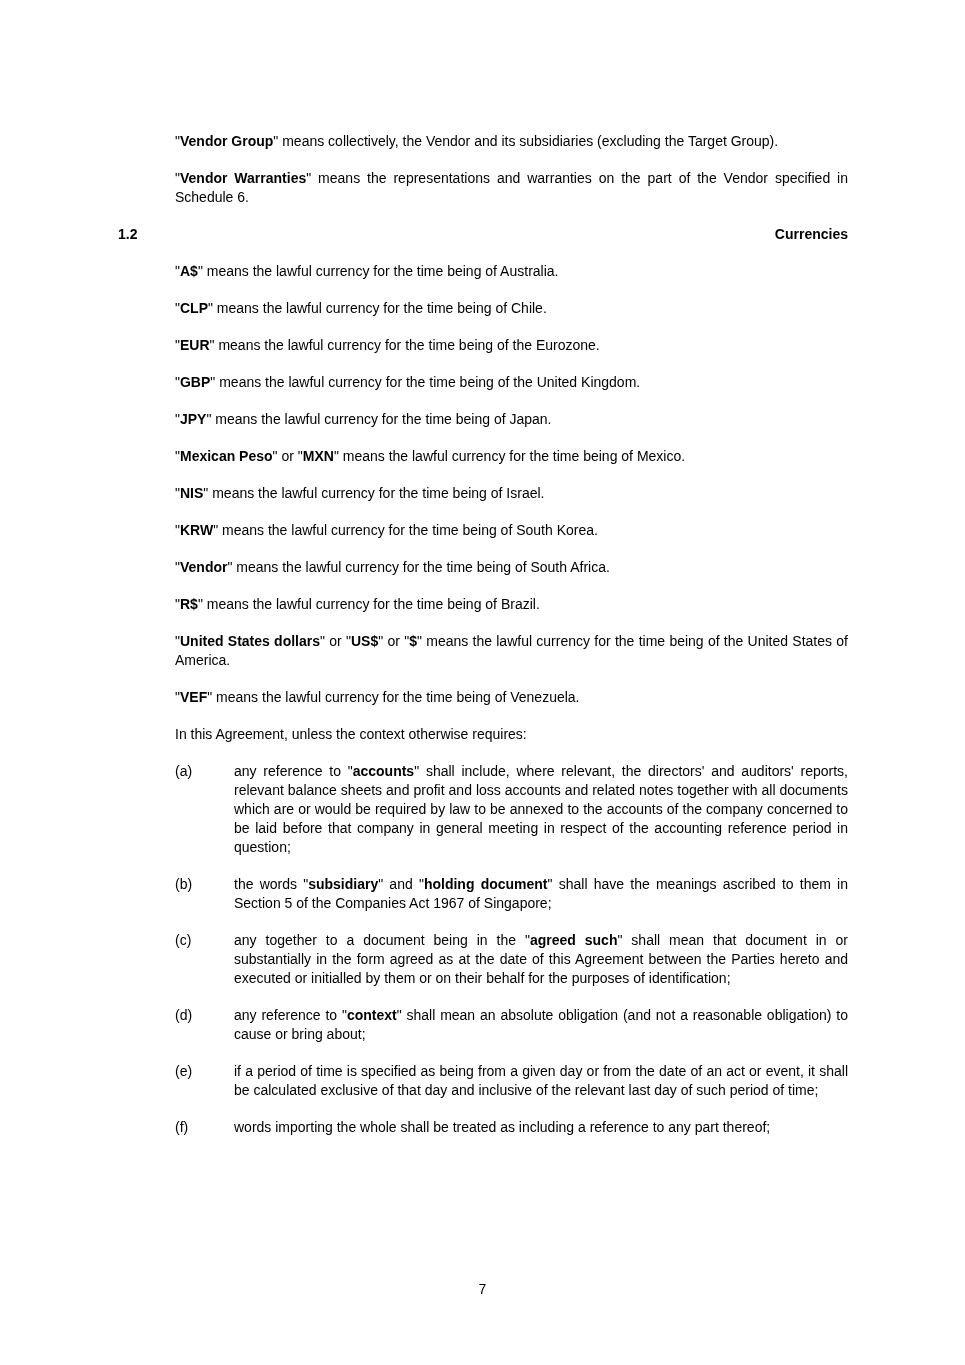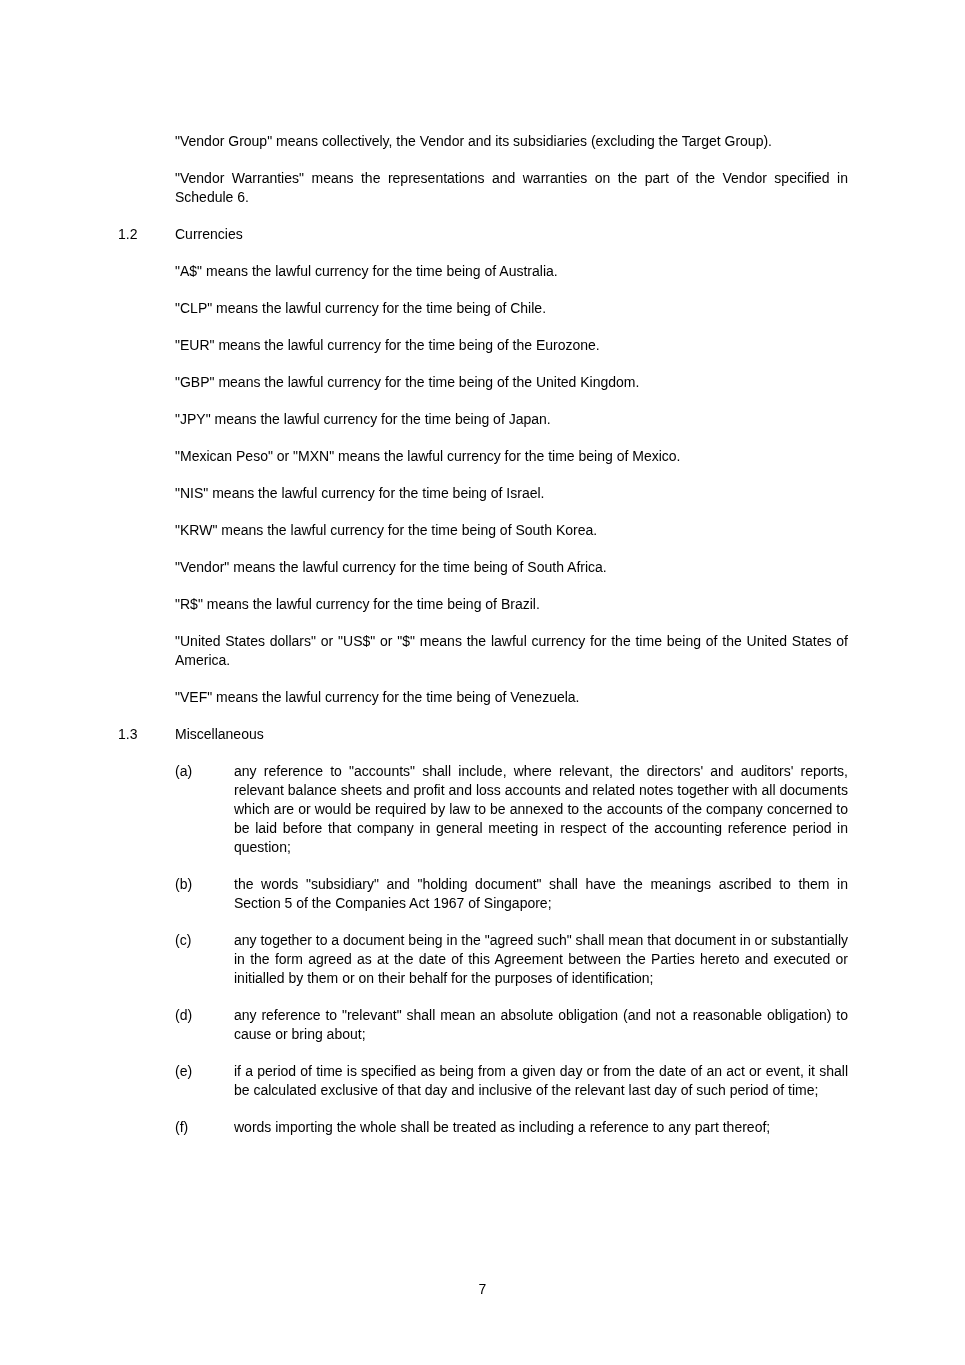--- a/index.html
+++ b/index.html
@@ -20,33 +20,33 @@
     font-size: 14px;
     line-height: 19px;
   }
   .para {
     margin-left: 57px;
     margin-bottom: 18px;
     text-align: justify;
   }
   .heading {
     display: flex;
-    font-weight: normal;
+    font-weight: bold;
     margin-bottom: 18px;
   }
   .h-num { flex: 0 0 57px; }
-  .h-title { flex: 1; }
+  .h-title { flex: 1; text-align: right; }
   .list-item {
     display: flex;
     margin-left: 57px;
     margin-bottom: 18px;
   }
   .li-marker { flex: 0 0 59px; }
   .li-body { flex: 1; text-align: justify; }
-  b { font-weight: normal; }
+  b { font-weight: bold; }
   .footer {
     position: absolute;
     left: 0; right: 0;
     bottom: 68px;
     text-align: center;
     font-size: 14px;
   }
 </style>
 </head>
 <body>
@@ -64,39 +64,36 @@
       <p class="para"><span>"</span><b>EUR</b><span>" means the lawful currency for the time being of the Eurozone.</span></p>
       <p class="para"><span>"</span><b>GBP</b><span>" means the lawful currency for the time being of the United Kingdom.</span></p>
       <p class="para"><span>"</span><b>JPY</b><span>" means the lawful currency for the time being of Japan.</span></p>
       <p class="para"><span>"</span><b>Mexican Peso</b><span>" or "</span><b>MXN</b><span>" means the lawful currency for the time being of Mexico.</span></p>
       <p class="para"><span>"</span><b>NIS</b><span>" means the lawful currency for the time being of Israel.</span></p>
       <p class="para"><span>"</span><b>KRW</b><span>" means the lawful currency for the time being of South Korea.</span></p>
       <p class="para"><span>"</span><b>Vendor</b><span>" means the lawful currency for the time being of South Africa.</span></p>
       <p class="para"><span>"</span><b>R$</b><span>" means the lawful currency for the time being of Brazil.</span></p>
       <p class="para"><span>"</span><b>United States dollars</b><span>" or "</span><b>US$</b><span>" or "</span><b>$</b><span>" means the lawful currency for the time being of the United States of America.</span></p>
       <p class="para"><span>"</span><b>VEF</b><span>" means the lawful currency for the time being of Venezuela.</span></p>
-      <div class="heading">
-        <span class="h-num">1.3</span>
-        <span class="h-title">Miscellaneous</span>
-      </div>
+      <p class="para"><span>In this Agreement, unless the context otherwise requires:</span></p>
       <div class="list-item">
         <span class="li-marker">(a)</span>
         <div class="li-body"><span>any reference to "</span><b>accounts</b><span>" shall include, where relevant, the directors' and auditors' reports, relevant balance sheets and profit and loss accounts and related notes together with all documents which are or would be required by law to be annexed to the accounts of the company concerned to be laid before that company in general meeting in respect of the accounting reference period in question;</span></div>
       </div>
       <div class="list-item">
         <span class="li-marker">(b)</span>
         <div class="li-body"><span>the words "</span><b>subsidiary</b><span>" and "</span><b>holding document</b><span>" shall have the meanings ascribed to them in Section 5 of the Companies Act 1967 of Singapore;</span></div>
       </div>
       <div class="list-item">
         <span class="li-marker">(c)</span>
         <div class="li-body"><span>any together to a document being in the "</span><b>agreed such</b><span>" shall mean that document in or substantially in the form agreed as at the date of this Agreement between the Parties hereto and executed or initialled by them or on their behalf for the purposes of identification;</span></div>
       </div>
       <div class="list-item">
         <span class="li-marker">(d)</span>
-        <div class="li-body"><span>any reference to "</span><b>relevant</b><span>" shall mean an absolute obligation (and not a reasonable obligation) to cause or bring about;</span></div>
+        <div class="li-body"><span>any reference to "</span><b>context</b><span>" shall mean an absolute obligation (and not a reasonable obligation) to cause or bring about;</span></div>
       </div>
       <div class="list-item">
         <span class="li-marker">(e)</span>
         <div class="li-body"><span>if a period of time is specified as being from a given day or from the date of an act or event, it shall be calculated exclusive of that day and inclusive of the relevant last day of such period of time;</span></div>
       </div>
       <div class="list-item">
         <span class="li-marker">(f)</span>
         <div class="li-body"><span>words importing the whole shall be treated as including a reference to any part thereof;</span></div>
       </div>
     </div>

